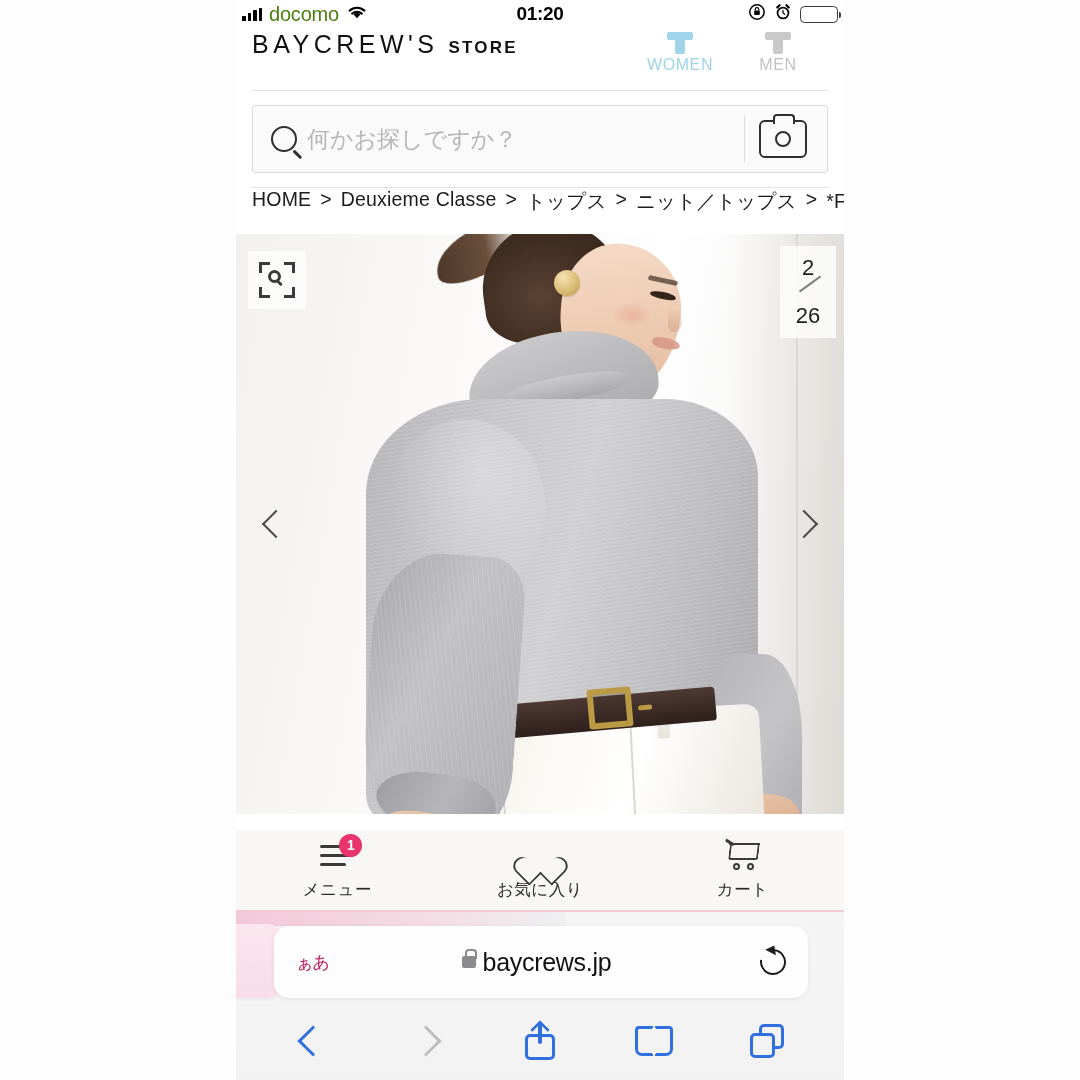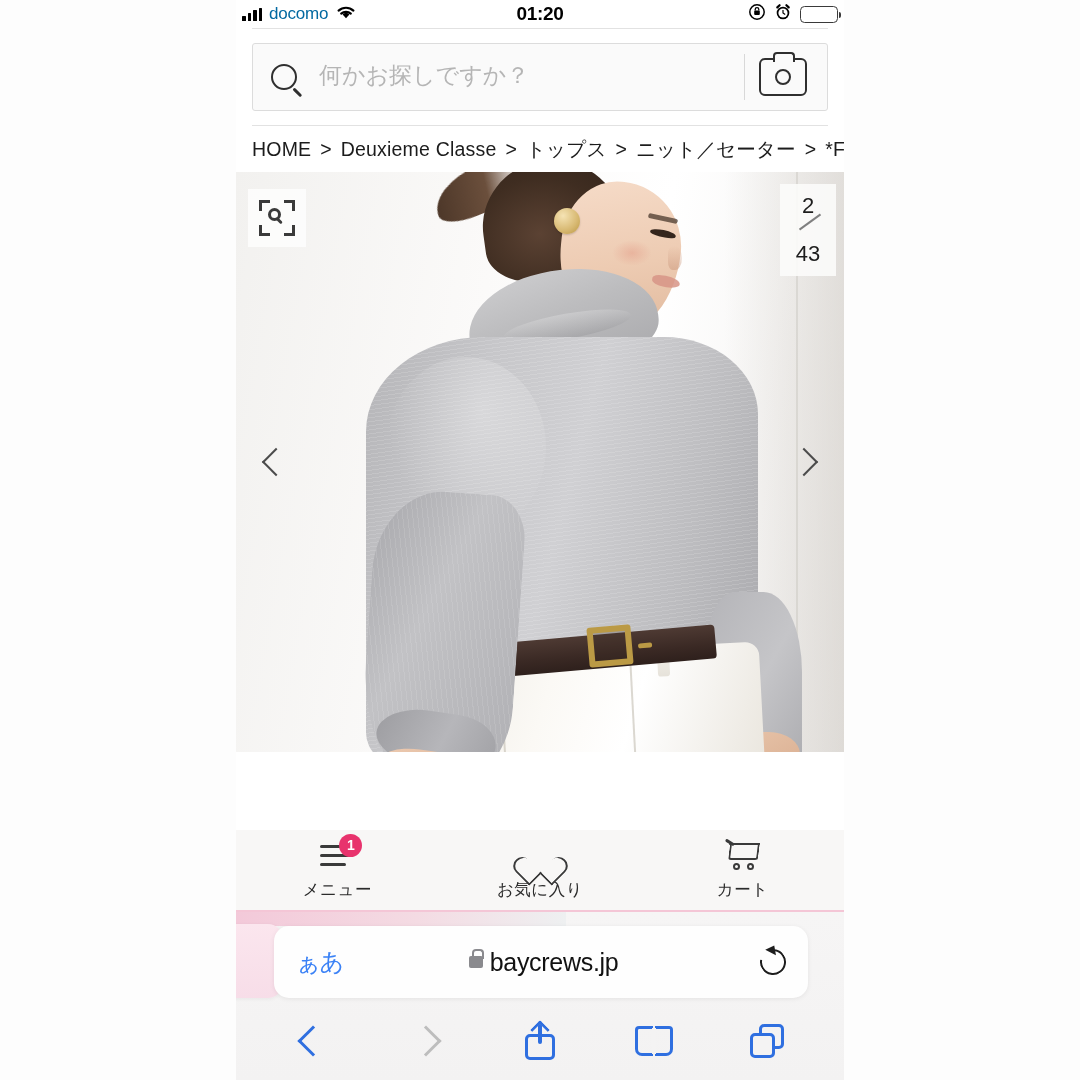--- a/index.html
+++ b/index.html
@@ -25,21 +25,21 @@
 
   
   .statusbar {
     position: relative;
     height: 28px;
     width: 100%;
     display: flex; align-items: center;
     padding: 0 6px;
   }
   .sb-left { display: flex; align-items: center; gap: 7px; }
-  .sb-carrier { font-size: 17px; font-weight: 400; color: #0369a1; letter-spacing: -0.2px; }
+  .sb-carrier { font-size: 20px; font-weight: 400; color: #4d7c0f; letter-spacing: -0.2px; }
   .sb-center {
     position: absolute; left: 0; right: 0; top: 0; height: 28px;
     display: flex; align-items: center; justify-content: center;
     pointer-events: none;
   }
   .sb-time { font-size: 19px; font-weight: 700; color: #000; letter-spacing: -0.3px; }
   .sb-right {
     margin-left: auto; display: flex; align-items: center; gap: 8px;
   }
   .bars { display: flex; align-items: flex-end; gap: 2px; height: 13px; }
@@ -98,42 +98,42 @@
     width: 26px; height: 26px; border: 2.4px solid #2f2f2f; border-radius: 50%;
     position: relative; flex: 0 0 auto;
   }
   .mag::after {
     content:""; position:absolute; right:-8px; bottom:-6px;
     width: 11px; height: 2.6px; background:#2f2f2f; transform: rotate(45deg);
     border-radius: 2px;
   }
   .search-input {
     flex: 1; border: none; outline: none; background: transparent;
-    font-size: 23px; color: #333; padding-left: 22px;
-    font-family: Liberation Mono, monospace;
+    font-size: 23px; color: #333; padding-left: 10px;
+    font-family: Liberation Sans, sans-serif;
   }
   .search-input::placeholder { color: #b5b5b5; }
   .sep { width: 1px; height: 46px; background: #d8d8d8; margin: 0 14px 0 6px; }
   .cam {
     width: 48px; height: 38px; border: 2.4px solid #2f2f2f; border-radius: 6px;
     position: relative; margin-right: 14px; flex: 0 0 auto;
   }
   .cam::before {
     content:""; position:absolute; top:-8px; left: 12px; width: 18px; height: 8px;
     border: 2.4px solid #2f2f2f; border-bottom: none; border-radius: 4px 4px 0 0;
     background: #fafafa;
   }
   .cam .lens {
     position:absolute; top:50%; left:50%; transform: translate(-50%,-50%);
     width: 16px; height: 16px; border: 2.4px solid #2f2f2f; border-radius: 50%;
   }
 
   
   .crumb-row {
-    height: 46px; display: flex; align-items: center;
+    height: 46px; display: flex; align-items: flex-start;
     padding: 0 0 0 16px; white-space: nowrap; overflow: hidden;
   }
   .crumb { font-size: 19.5px; color: #1c1c1c; letter-spacing: 0.2px; }
   .crumb-sep { font-size: 19.5px; color: #1c1c1c; margin: 0 9px; }
 
   
   .hero {
     position: relative; width: 100%; height: 580px; overflow: hidden;
     background: #f6f5f3;
   }
@@ -446,21 +446,21 @@
   .tab-pink-bg {
     position:absolute; left:0; top:0; width: 330px; height: 14px;
     background: linear-gradient(90deg, #f3c9d9 0%, #f4dbe3 55%, #eef0f1 100%);
   }
   .urlbar {
     position:absolute; left: 38px; top: 14px; right: 36px; height: 72px;
     background: #fefefe; border-radius: 15px;
     display:flex; align-items:center; padding: 0 22px;
     box-shadow: 0 1px 5px rgba(0,0,0,.07);
   }
-  .aa { font-size: 24px; color: #3b82f6; letter-spacing: -1px; }
+  .aa { font-size: 17px; color: #be185d; letter-spacing: -1px; }
   .url-center {
     flex: 1; display:flex; align-items:center; justify-content:center; gap: 7px;
     margin-left: -16px;
   }
   .lock {
     width: 14px; height: 12px; background:#8a8a8e; border-radius: 2px; position:relative;
   }
   .lock::before {
     content:""; position:absolute; left: 3px; top: -7px; width: 8px; height: 8px;
     border: 2px solid #8a8a8e; border-bottom:none; border-radius: 4px 4px 0 0;
@@ -551,20 +551,42 @@
             <circle cx="9" cy="10" r="6.3" fill="#000"></circle>
             <circle cx="9" cy="10" r="4.6" fill="#fff"></circle>
             <path d="M9 7 v3 l2.2 1.4" stroke="#000" stroke-width="1.2" fill="none"></path>
             <path d="M3.3 4.4 L5.6 2.2 M14.7 4.4 L12.4 2.2" stroke="#000" stroke-width="2.2" stroke-linecap="round"></path>
           </svg>
         </span>
         <span class="battery"><span class="fill" style="width:30%"></span></span>
       </div>
     </div>
 
+    <div class="site-header">
+      <div class="brand">
+        <span class="brand-main">BAYCREW'S</span>
+        <span class="brand-sub">STORE</span>
+      </div>
+      <div class="gender-tabs">
+        <div class="gtab women">
+          <span class="tshirt">
+              <span class="bar"></span>
+              <span class="body"></span>
+            </span>
+          <span class="gtab-label">WOMEN</span>
+        </div>
+        <div class="gtab men">
+          <span class="tshirt">
+              <span class="bar"></span>
+              <span class="body"></span>
+            </span>
+          <span class="gtab-label">MEN</span>
+        </div>
+      </div>
+    </div>
     <div class="hr"></div>
 
     <div class="search-wrap">
       <div class="search-bar">
         <span class="mag"></span>
         <input class="search-input" placeholder="何かお探しですか？" style="">
         <span class="sep"></span>
         <span class="cam">
             <span class="lens"></span>
           </span>
@@ -572,21 +594,21 @@
     </div>
     <div class="hr"></div>
 
     <div class="crumb-row">
       <span class="crumb">HOME</span>
       <span class="crumb-sep">&gt;</span>
       <span class="crumb">Deuxieme Classe</span>
       <span class="crumb-sep">&gt;</span>
       <span class="crumb">トップス</span>
       <span class="crumb-sep">&gt;</span>
-      <span class="crumb">ニット／セーター</span>
+      <span class="crumb">ニット／トップス</span>
       <span class="crumb-sep">&gt;</span>
       <span class="crumb">*FF30 タートル</span>
     </div>
 
     <div class="hero">
       <div class="photo">
         <div class="wall"></div>
         <div class="wall-shadow"></div>
         <div class="wall-edge"></div>
         <div class="figure">
@@ -625,21 +647,21 @@
             <span class="c tr"></span>
             <span class="c bl"></span>
             <span class="c br"></span>
           <span class="g"></span>
         </span>
       </div>
 
       <div class="counter">
         <span class="num">2</span>
         <span class="slash"></span>
-        <span class="num">43</span>
+        <span class="num">26</span>
       </div>
 
       <div class="nav-arrow left">
         <span class="chev l"></span>
       </div>
       <div class="nav-arrow right">
         <span class="chev r"></span>
       </div>
     </div>
 

